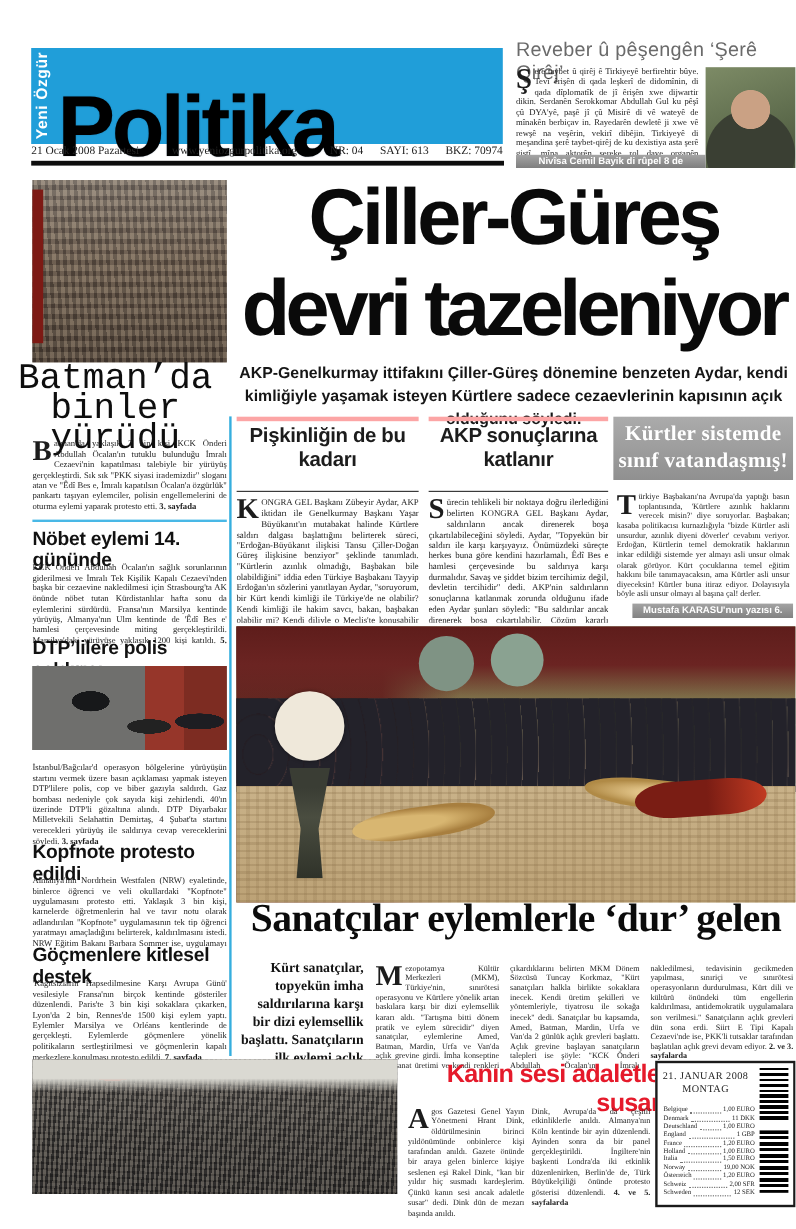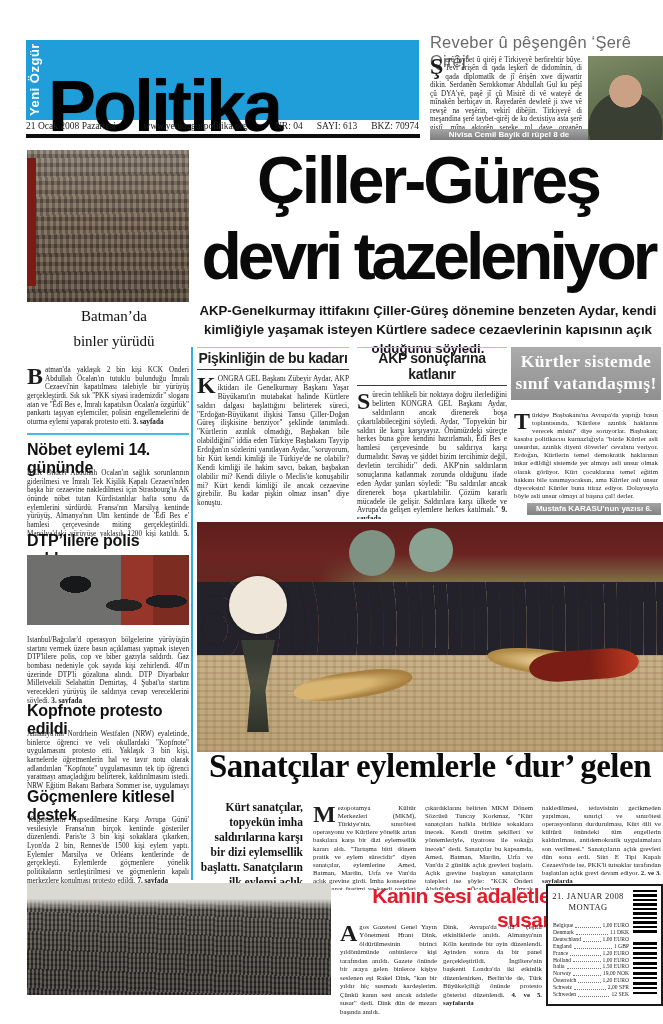--- a/index.html
+++ b/index.html
@@ -32,23 +32,23 @@
 
   
   #headline{left:193px;top:142px;width:470px;text-align:center;font-family:"Liberation Sans",sans-serif;
        font-weight:bold;color:#0a0a0a;}
   #headline .l1{font-size:66px;letter-spacing:-3px;line-height:76px;}
   #headline .l2{font-size:66px;letter-spacing:-4px;line-height:76px;}
   #subhead{left:198px;top:301px;width:460px;font:bold 13.2px "Liberation Sans",sans-serif;
        text-align:center;line-height:1.45;color:#161616;}
 
   
-  .mid-title{font-family:"Liberation Sans",sans-serif;font-weight:bold;font-size:14px;
-       text-align:center;border-top:1px solid #fca5a5;border-bottom:1px solid #3a3a3a;
-       padding:2px 0 3px;letter-spacing:-.3px;}
+  .mid-title{font-family:"Liberation Sans",sans-serif;font-weight:bold;font-size:17px;
+       text-align:center;border-top:4px solid #fca5a5;border-bottom:1px solid #3a3a3a;
+       padding:2px 0 16px;letter-spacing:-.3px;}
   .news-body{font-size:7.4px;line-height:1.2;text-align:justify;}
   .news-body b{font-size:7.4px;}
   .dc::first-letter{font-size:24px;font-weight:bold;float:left;line-height:18px;padding:1px 2px 0 0;}
   #mid-col1{left:197px;top:347px;width:152px;height:172px;}
   #mid-col2{left:357px;top:347px;width:150px;height:172px;}
   #mid-col1 .news-body,#mid-col2 .news-body{margin-top:5px;height:140px;overflow:hidden;}
   #vert-divider{left:191px;top:347px;width:2px;height:533px;background:#35aede;}
 
   #kurtler-box{left:511px;top:347px;width:150px;height:168px;background:#fff;}
   #kurtler-head{background:linear-gradient(180deg,#ababab,#909090);color:#fff;text-align:center;
@@ -60,22 +60,22 @@
 
   
   .left-title{font-family:"Liberation Sans",sans-serif;font-weight:600;font-size:16px;
        letter-spacing:-.2px;color:#111;}
   .lc-body{font-size:7.2px;line-height:1.2;text-align:justify;width:162px;}
   #batman-photo{left:27px;top:150px;width:162px;height:152px;
        background:repeating-linear-gradient(87deg,rgba(40,30,25,.30) 0 3px,rgba(150,130,110,.28) 3px 6px),
                   repeating-linear-gradient(0deg,rgba(55,45,40,.35) 0 4px,rgba(165,150,130,.30) 4px 9px),
                   linear-gradient(180deg,#9a948c 0%,#746657 45%,#4e4338 100%);}
   #batman-photo::before{content:"";position:absolute;left:0;top:8px;width:9px;height:128px;background:#7d1a14;}
-  #batman-title{left:33px;top:304px;width:162px;text-align:center;font-family:Liberation Serif, serif;
-       font-size:15px;line-height:25px;color:#0e0e0e;}
+  #batman-title{left:15px;top:304px;width:162px;text-align:center;font-family:Liberation Mono, monospace;
+       font-size:30px;line-height:25px;color:#0e0e0e;}
   #batman-body{left:27px;top:359px;height:70px;}
   #left-blue-rule{left:27px;top:433px;width:162px;height:2px;background:#49b8e6;}
   #nobet-title{left:27px;top:441px;width:162px;}
   #nobet-body{left:27px;top:462px;height:68px;}
   #dtp-title{left:27px;top:532px;width:162px;}
   #dtp-photo{left:27px;top:555px;width:162px;height:70px;
        background:radial-gradient(ellipse 26px 14px at 30% 42%,#17181a 0 60%,rgba(0,0,0,0) 61%),
                   radial-gradient(ellipse 30px 10px at 60% 72%,#222 0 60%,rgba(0,0,0,0) 61%),
                   radial-gradient(ellipse 34px 11px at 86% 66%,#1d1d22 0 60%,rgba(0,0,0,0) 61%),
                   linear-gradient(90deg,#6f6f6d 0 58%,#96362a 58% 78%,#7d2c22 78% 100%),

